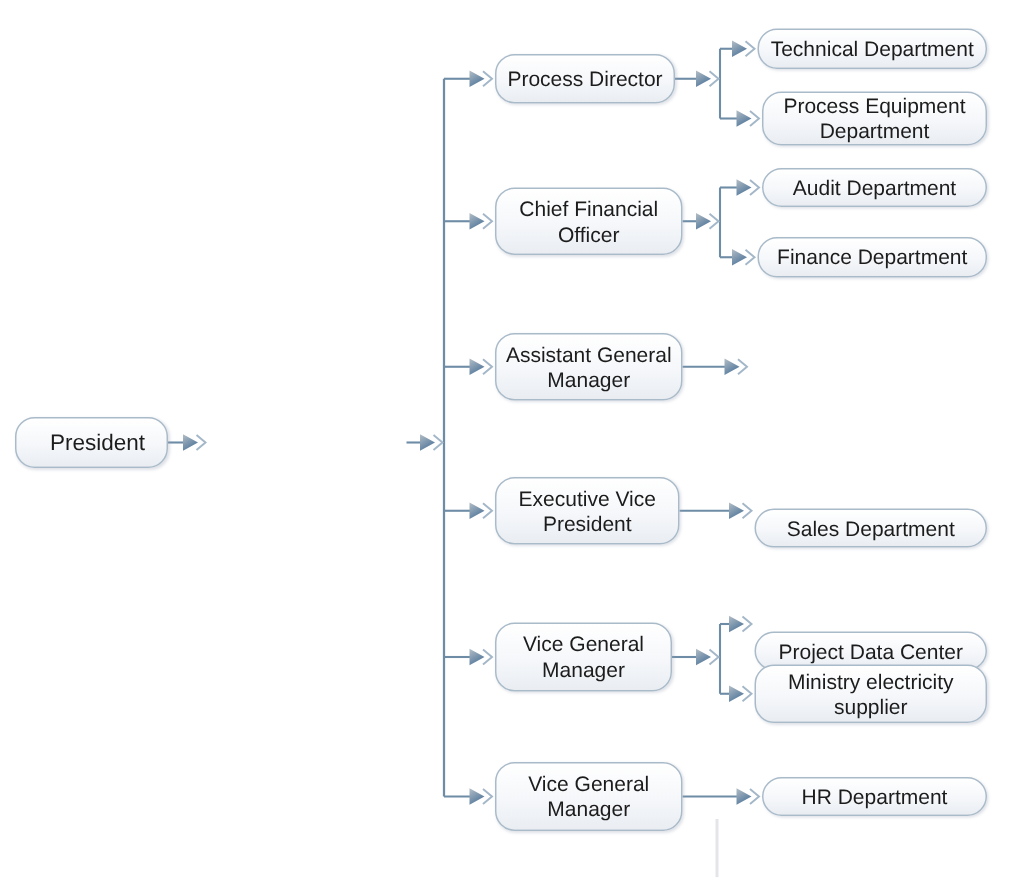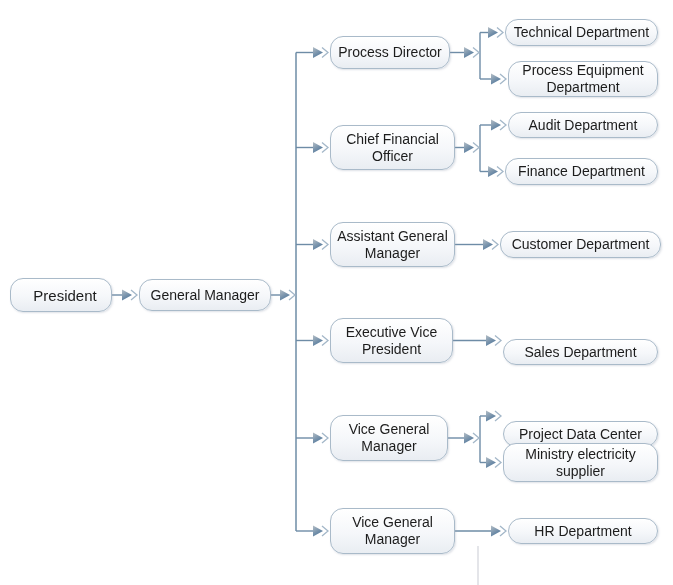--- a/index.html
+++ b/index.html
@@ -151,32 +151,30 @@
         <path d="M495,335.5 L501,340.5 L495,345.5" fill="none" stroke="#a3b7c8" stroke-width="1.3"></path>
       </g>
       <g>
         <line x1="455" y1="531" x2="492" y2="531" stroke="#6e8ca6" stroke-width="1.4"></line>
         <polygon points="491,525.5 491,536.5 501,531" fill="url(#agrad)"></polygon>
         <path d="M500,526 L506,531 L500,536" fill="none" stroke="#a3b7c8" stroke-width="1.3"></path>
       </g>
     </svg>
 
   <div class="node level-1" id="n-president" style="left: 10px; top: 278px; width: 102px; height: 34px;">President</div>
-  <div class="node level-2" id="n-general_manager" style="left: 139px; top: 279px; width: 132px; height: 32px;">General Manager</div>
 
   <div class="node level-3" id="n-process_director" style="left: 330px; top: 36px; width: 120px; height: 33px;">Process Director</div>
   <div class="node level-3" id="n-chief_financial_officer" style="left: 330px; top: 125px; width: 125px; height: 45px;">Chief Financial Officer</div>
   <div class="node level-3" id="n-assistant_general_manager" style="left: 330px; top: 222px; width: 125px; height: 45px;">Assistant General Manager</div>
   <div class="node level-3" id="n-executive_vice_president" style="left: 330px; top: 318px; width: 123px; height: 45px;">Executive Vice President</div>
   <div class="node level-3" id="n-vice_general_manager_1" style="left: 330px; top: 415px; width: 118px; height: 46px;">Vice General Manager</div>
   <div class="node level-3" id="n-vice_general_manager_2" style="left: 330px; top: 508px; width: 125px; height: 46px;">Vice General Manager</div>
 
   <div class="node level-4" id="n-technical_department" style="left: 505px; top: 19px; width: 153px; height: 27px;">Technical Department</div>
   <div class="node level-4" id="n-process_equipment_department" style="left: 508px; top: 61px; width: 150px; height: 36px;">Process Equipment Department</div>
   <div class="node level-4" id="n-audit_department" style="left: 508px; top: 112px; width: 150px; height: 26px;">Audit Department</div>
   <div class="node level-4" id="n-finance_department" style="left: 505px; top: 158px; width: 153px; height: 27px;">Finance Department</div>
-  <div class="node level-4" id="n-customer_department" style="left: 500px; top: 231px; width: 161px; height: 27px;">Customer Department</div>
   <div class="node level-4" id="n-sales_department" style="left: 503px; top: 339px; width: 155px; height: 26px;">Sales Department</div>
   <div class="node level-4" id="n-project_data_center" style="left: 503px; top: 403px; width: 155px; height: 26px; margin-top: 18px;">Project Data Center</div>
   <div class="node level-4" id="n-ministry_electricity_supplier" style="left: 503px; top: 443px; width: 155px; height: 39px;">Ministry electricity supplier</div>
   <div class="node level-4" id="n-hr_department" style="left: 508px; top: 518px; width: 150px; height: 26px;">HR Department</div>
 
 </div>
 
 </body></html>

